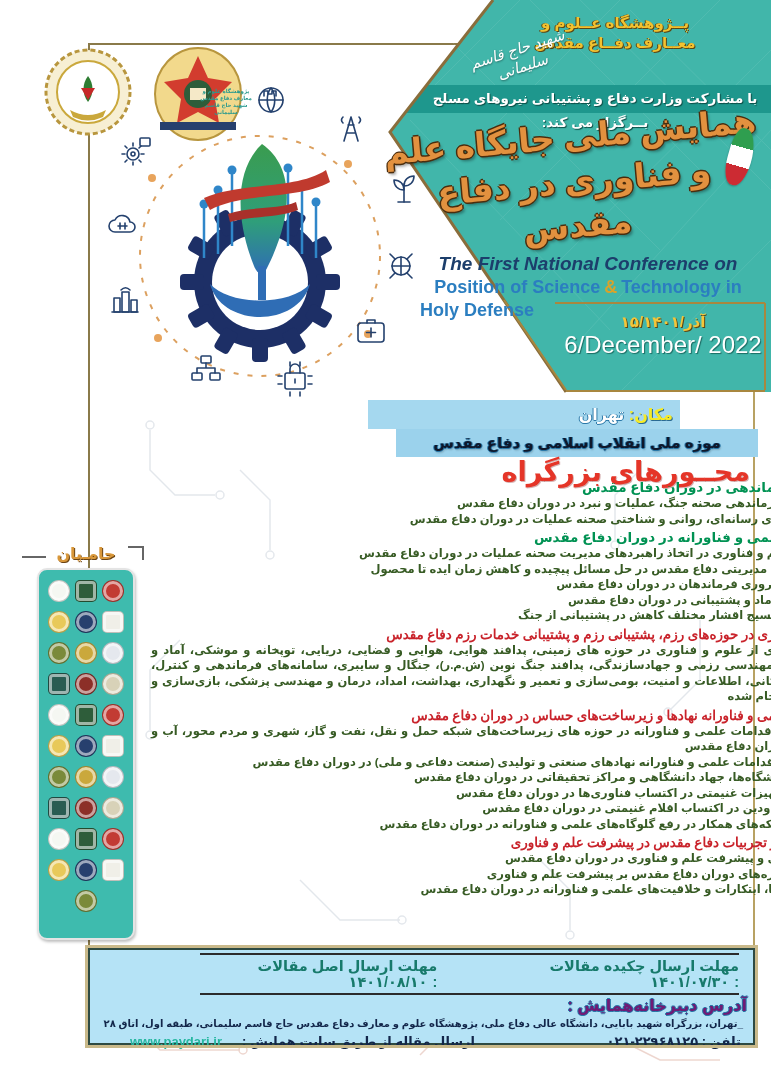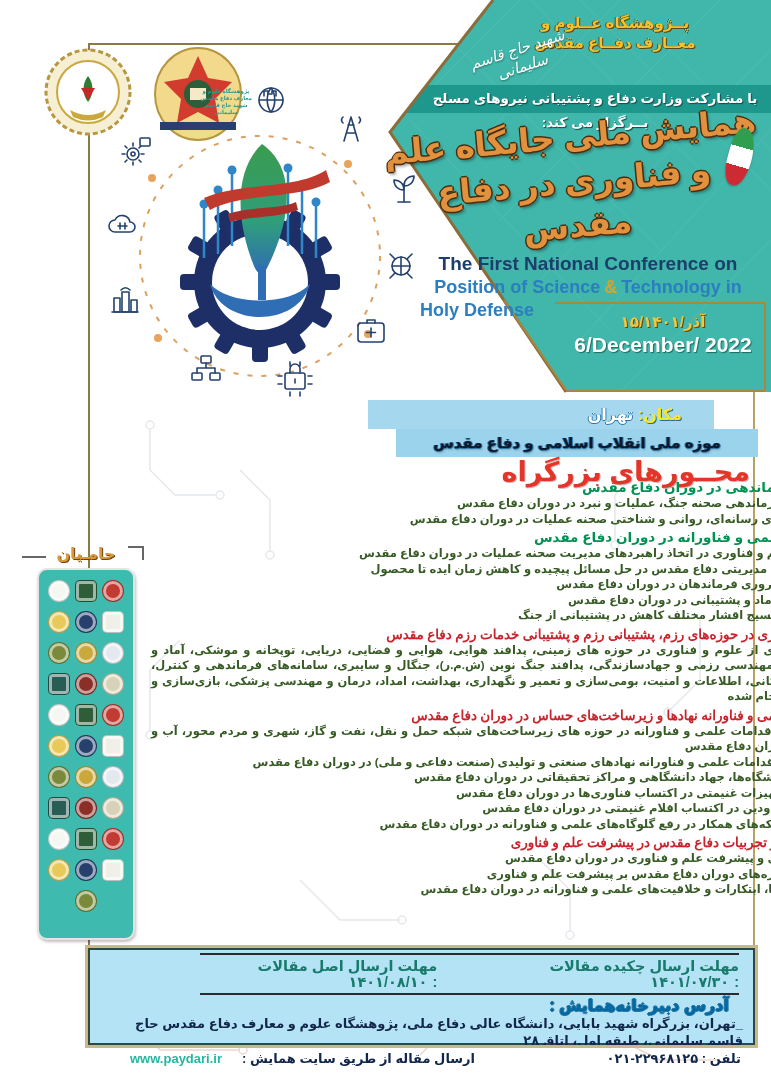--- a/index.html
+++ b/index.html
@@ -21,30 +21,30 @@
 
   .inst-name { left:480px; top:13px; width:270px; z-index:3; text-align:center; color:#f2c230; font-weight:bold; font-size:15px; line-height:20px; text-shadow:1px 1px 0 #5c4613, -1px 0 #5c4613; }
   .signature { left:455px; top:40px; width:130px; z-index:3; color:#fff; font-size:15px; font-style:italic; transform:rotate(-18deg); text-align:center; text-shadow:0 1px 2px rgba(0,0,0,.4); }
   .banner-strip-text { left:425px; top:87px; width:340px; z-index:3; direction:rtl; text-align:center; color:#fff; font-weight:bold; font-size:13.5px; line-height:24px; text-shadow:1px 1px 1px #0c4c45; }
 
   .calligraphy { left:383px; top:116px; width:382px; height:132px; z-index:3; direction:rtl; display:flex; align-items:center; justify-content:center; text-align:center; transform:rotate(-5deg); color:#e2913f; font-weight:bold; font-size:33px; line-height:1.35;
     text-shadow:1.5px 0 #4a2d0e, -1.5px 0 #4a2d0e, 0 1.5px #4a2d0e, 0 -1.5px #4a2d0e, 2px 3px 3px rgba(0,0,0,.35); }
   .flag-ribbon { left:728px; top:128px; width:24px; height:58px; z-index:4; transform:rotate(16deg); border-radius:40% 60% 50% 50%; background:linear-gradient(180deg,#2f9e4f 0 33%,#ffffff 33% 66%,#cc2b33 66% 100%); box-shadow:0 1px 2px rgba(0,0,0,.3); }
 
   .eng-title { left:412px; top:252px; width:352px; z-index:3; text-align:center; }
-  .eng-l1 { color:#1c3e6b; font-weight:bold; font-size:19px; line-height:24px; }
+  .eng-l1 { color:#1c3e6b; font-weight:bold; font-size:19px; line-height:24px;font-style:italic; }
   .eng-l2 { color:#2b7ec0; font-weight:bold; font-size:18px; line-height:23px; }
   .eng-amp { color:#d9a32a; padding:0 4px; }
   .eng-l3 { color:#2b7ec0; font-weight:bold; font-size:18px; line-height:23px; text-align:left; padding-left:8px; }
 
   .dates { left:563px; top:311px; width:200px; z-index:3; text-align:center; }
   .date-fa { color:#f4c63a; font-weight:bold; font-size:15px; line-height:21px; text-shadow:1px 1px 0 #5c4613; }
-  .date-en { color:#ffffff; font-weight:bold; font-size:21px; line-height:25px; text-shadow:1px 1px 1px #1a6b62; }
-
-  .loc-band1 { left:368px; top:400px; width:346px; height:29px; background:#a5d8ef; z-index:3; direction:rtl; line-height:29px; padding-right:32px; font-size:16px; font-weight:bold; }
+  .date-en { color:#ffffff; font-weight:normal; font-size:24px; line-height:25px; text-shadow:1px 1px 1px #1a6b62; }
+
+  .loc-band1 { left:368px; top:400px; width:312px; height:29px; background:#a5d8ef; z-index:3; direction:rtl; line-height:29px; padding-right:7px; font-size:16px; font-weight:bold; }
   .loc-label { color:#f6ea28; text-shadow:1px 1px 0 #2a6a93; }
   .loc-city { color:#fff; text-shadow:1px 0 #2a78a8,-1px 0 #2a78a8,0 1px #2a78a8; }
   .loc-band2 { left:396px; top:429px; width:362px; height:28px; background:#9bd2ec; z-index:3; direction:rtl; line-height:28px; text-align:center; color:#0f172a; font-weight:bold; font-size:15px; text-shadow:1px 0 #2a78a8,-1px 0 #2a78a8,0 1px #2a78a8,1px 2px 2px rgba(0,0,0,.2); }
 
   .topics-heading { left:430px; top:456px; width:322px; z-index:3; direction:rtl; text-align:right; padding-right:2px; color:#e53528; font-weight:bold; font-size:27px; text-shadow:1px 1px 0 rgba(120,0,0,.3); }
   .topics-list { left:135px; top:477px; width:716px; z-index:3; direction:rtl; }
   .t-head { font-weight:bold; font-size:13.5px; line-height:17px; margin-top:2px; }
   .t-head.green { color:#009253; }
   .t-head.red { color:#c9232b;font-family:Liberation Serif, serif; }
   .sq { display:inline-block; width:9px; height:9px; background:#cc1f26; margin-left:5px; }
@@ -55,22 +55,22 @@
   .sponsor-label { left:40px; top:544px; width:92px; z-index:3; text-align:center; color:#d8973a; font-weight:bold; font-size:16px; text-shadow:1px 1px 0 #6b4414; }
   .bracket-a { left:22px; top:556px; width:24px; height:2px; background:#666; z-index:3; }
   .bracket-b { left:128px; top:546px; width:16px; height:14px; border-top:2px solid #666; border-right:2px solid #666; z-index:3; }
   .sponsor-panel { left:37px; top:568px; width:98px; height:372px; z-index:3; background:#3ebbae; border:2px solid #e4e4e4; border-radius:10px; padding:10px 7px; display:grid; grid-template-columns:repeat(3,1fr); row-gap:9px; justify-items:center; align-content:start; box-shadow:1px 2px 3px rgba(0,0,0,.25); }
   .logo-cell { width:22px; height:22px; border-radius:50%; border:1px solid rgba(0,0,0,.2); box-shadow:inset 0 0 0 3px rgba(255,255,255,.55); }
 
   
   .footer-box { left:88px; top:948px; width:667px; height:97px; z-index:3; background:#b5e3f6; border:2px solid #2d4a42; outline:3px solid #c9b98a; }
   .deadline-row { direction:rtl; display:flex; justify-content:center; gap:56px; margin:3px 14px 0 110px; padding:3px 0; border-top:2px solid #2b2b2b; border-bottom:2px solid #2b2b2b; color:#177a6b; font-weight:bold; font-size:14.5px; }
   .deadline-row .val { direction:ltr; unicode-bidi:isolate; margin-right:5px; }
-  .addr-heading { direction:rtl; text-align:right; padding:1px 24px 0 0; color:#0369a1; font-weight:bold; font-size:16px; text-shadow:1px 0 #2a78a8,-1px 0 #2a78a8,0 1px #2a78a8,0 -1px #2a78a8; }
-  .addr-line { direction:rtl; text-align:right; padding:0 10px; color:#12264a; font-weight:bold; font-size:13px; line-height:17px; }
+  .addr-heading { direction:rtl; text-align:right; padding:1px 6px 0 0; color:#701a75; font-weight:bold; font-size:16px; text-shadow:1px 0 #2a78a8,-1px 0 #2a78a8,0 1px #2a78a8,0 -1px #2a78a8; }
+  .addr-line { direction:rtl; text-align:right; padding:0 10px; color:#12264a; font-weight:bold; font-size:10px; line-height:17px; }
   .contact-row { direction:rtl; display:flex; justify-content:space-between; padding:2px 12px 0 40px; color:#12264a; font-weight:bold; font-size:13px; }
   .ltr { direction:ltr; unicode-bidi:isolate; }
   .site-url { color:#25b7a0; font-weight:bold; margin-right:20px; }
 
   .emblem-caption { left:198px; top:88px; width:56px; z-index:3; text-align:center; color:#2a9a8f; font-size:5.5px; line-height:7px; font-weight:bold; }
   .logos-svg { left:40px; top:44px; z-index:3; }
   .center-emblem-svg { left:100px; top:86px; z-index:2; }
 </style>
 </head>
 <body>

